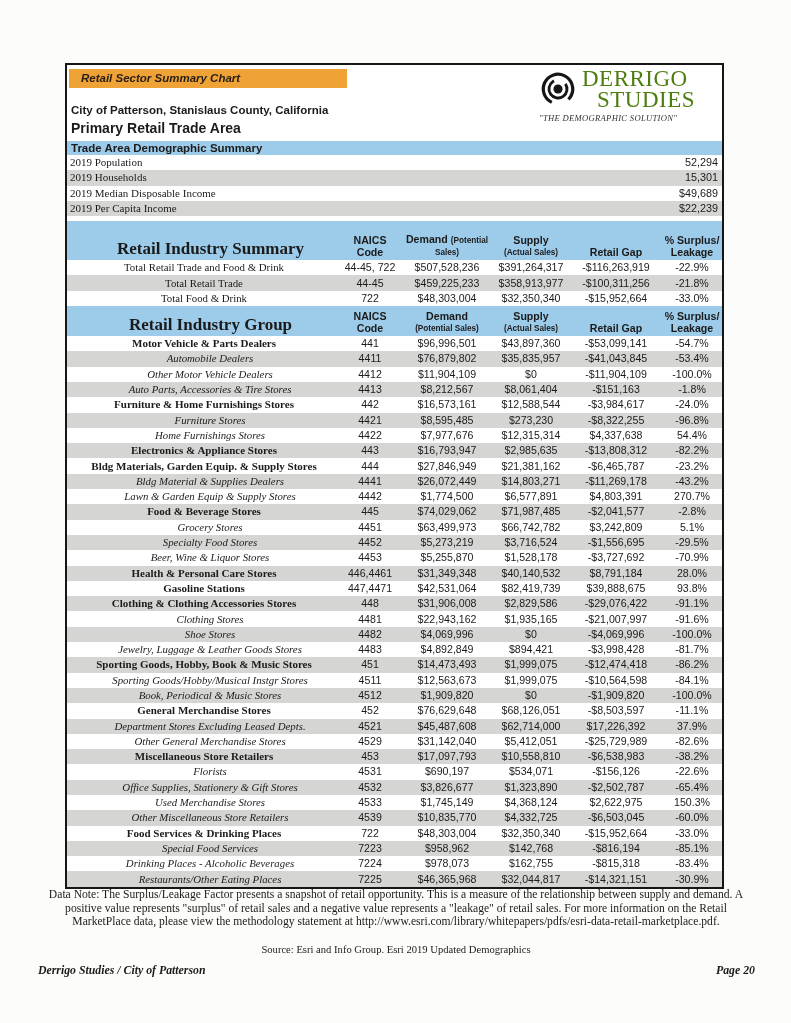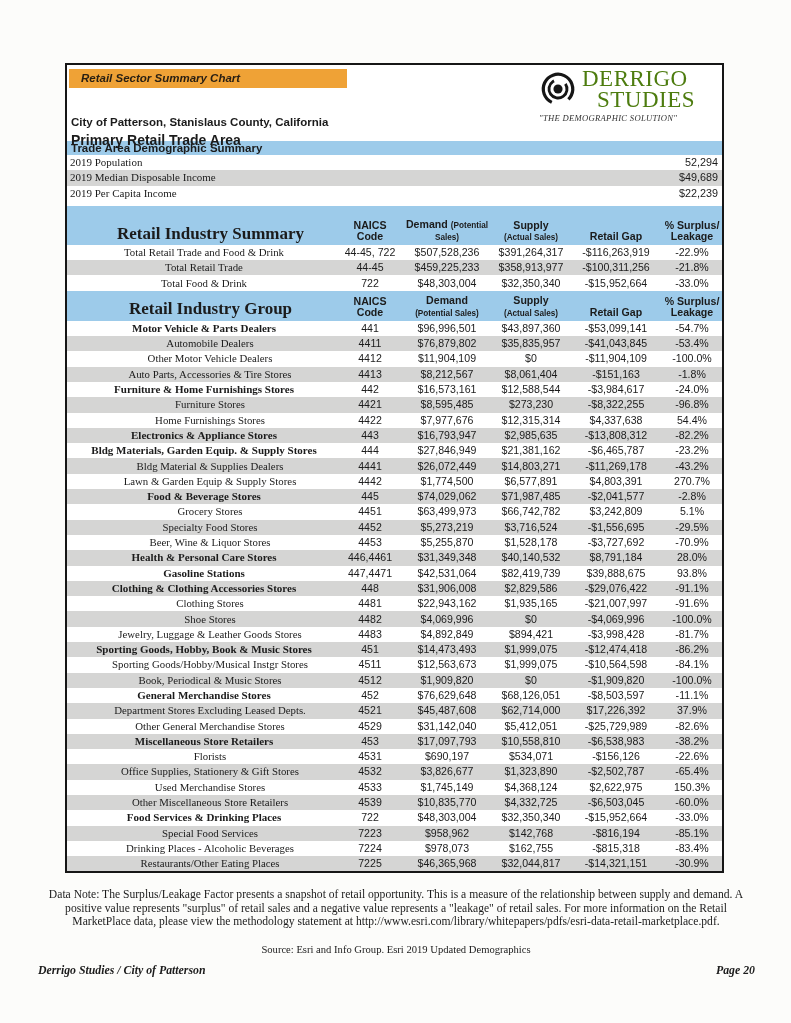--- a/index.html
+++ b/index.html
@@ -18,21 +18,21 @@
     background:var(--orange);font-family:"Liberation Sans",sans-serif;
     font-weight:bold;font-style:italic;font-size:11.5px;color:#2a2013;padding-left:12px;}
   .logo{position:absolute;top:3px;right:5px;width:178px;}
   .logo-row{display:flex;align-items:center;}
   .logo-words{font-family:"Liberation Serif",serif;color:#4d7c0f;line-height:0.93;
     font-size:23px;letter-spacing:0.5px;}
   .lw2{padding-left:15px;}
   .tagline{font-family:"Liberation Serif",serif;font-style:italic;font-size:8.6px;
     color:#333;letter-spacing:0.3px;margin-top:2px;}
   .city{font-family:"Liberation Sans",sans-serif;font-weight:bold;font-size:11.5px;
-    padding:0 0 0 4px;margin-top:16px;}
+    padding:0 0 0 4px;margin-top:4px;}
   .area{font-family:"Liberation Sans",sans-serif;font-weight:bold;font-size:14px;
     padding:4px 0 3px 4px;}
   .blue-bar{background:var(--blue);font-family:"Liberation Sans",sans-serif;
     font-weight:bold;font-size:11.5px;height:14px;line-height:14px;padding-left:4px;}
 
   
   .demo-row{display:flex;justify-content:space-between;height:15.3px;line-height:15.3px;text-align:center;}
   .demo-row:nth-child(even){background:var(--gray);}
   .demo-label{font-family:"Liberation Serif",serif;font-size:11px;padding-left:3px;}
   .demo-value{font-family:"Liberation Sans",sans-serif;font-size:10.8px;padding-right:4px;}
@@ -46,21 +46,21 @@
      font-weight:bold;font-size:10.6px;line-height:1.08;text-align:center;padding-bottom:2px;}
   thead.hd1 th{height:39px;}
   thead.hd2 th{height:30px;}
   th.secname{text-align:center;font-family:"Liberation Serif",serif;font-size:17px;
      padding-left:16px;}
   .hsub{font-size:8.2px;}
   td{height:15.3px;line-height:15.1px;font-family:"Liberation Sans",sans-serif;
      font-size:10.6px;text-align:center;padding:0;white-space:nowrap;overflow:hidden;}
   td.c-name{font-family:"Liberation Serif",serif;font-size:10.8px;text-align:center;
      padding-left:3px;}
-  td.c-name.ind{padding-left:15px;}
+  td.c-name.ind{padding-left:15px;font-style:italic;}
   td.c-name.b{font-weight:bold;font-size:11px;}
   tbody tr:nth-child(even){background:var(--gray);}
 
   
   .note{position:absolute;left:39px;top:888px;width:714px;text-align:center;
     font-family:"Liberation Serif",serif;font-size:11.6px;line-height:13.6px;}
   .source{position:absolute;left:39px;top:944px;width:714px;text-align:center;
     font-family:"Liberation Serif",serif;font-size:10.6px;}
   .pagefooter{position:absolute;left:38px;top:963px;width:717px;display:flex;
     justify-content:space-between;font-family:"Liberation Serif",serif;
@@ -97,20 +97,24 @@
     </div>
   </div>
 
   <div class="blue-bar">Trade Area Demographic Summary</div>
   <div id="demo-rows">
       <div class="demo-row">
         <span class="demo-label">2019 Population</span>
         <span class="demo-value">52,294</span>
       </div>
       <div class="demo-row">
+        <span class="demo-label">2019 Households</span>
+        <span class="demo-value">15,301</span>
+      </div>
+      <div class="demo-row">
         <span class="demo-label">2019 Median Disposable Income</span>
         <span class="demo-value">$49,689</span>
       </div>
       <div class="demo-row">
         <span class="demo-label">2019 Per Capita Income</span>
         <span class="demo-value">$22,239</span>
       </div>
     </div>
   <div class="spacer"></div>
 

